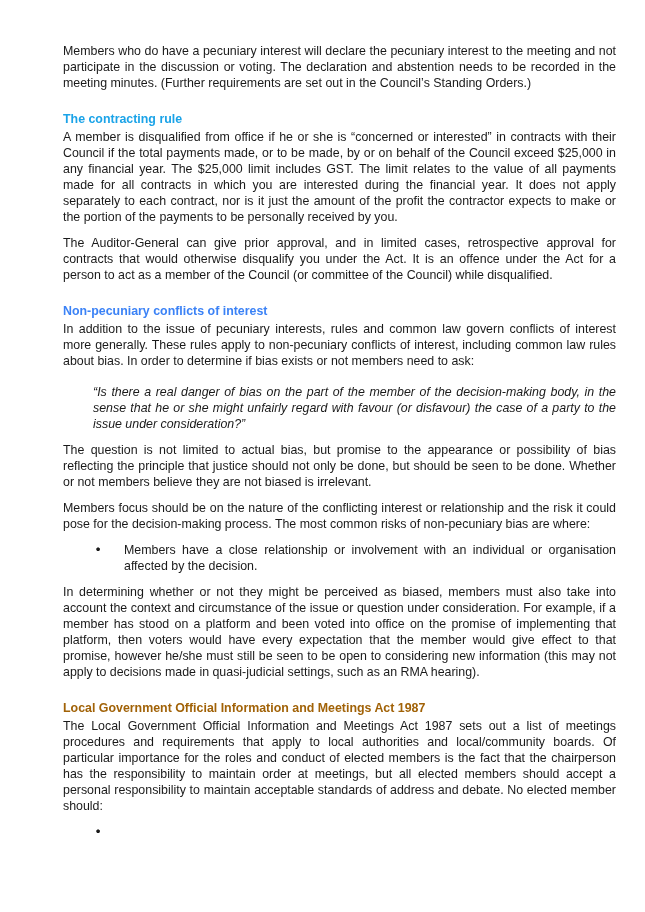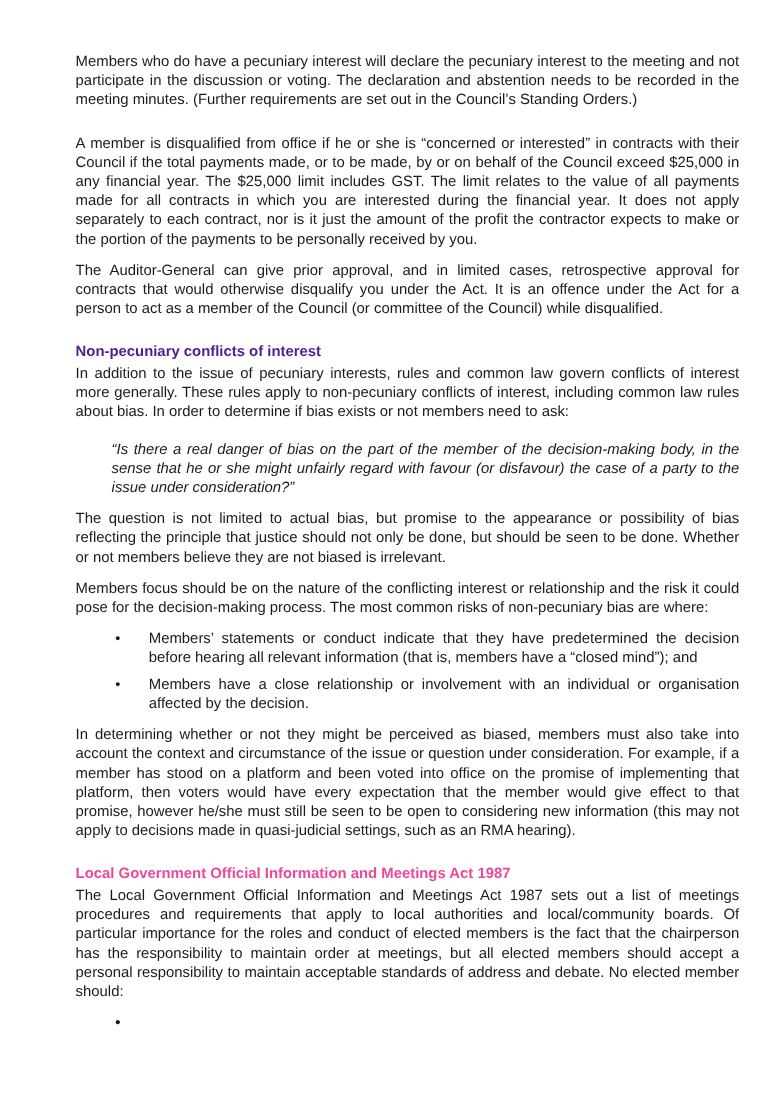--- a/index.html
+++ b/index.html
@@ -60,47 +60,47 @@
   </style>
 </head>
 <body>
 
 <div class="page">
 
   <p>Members who do have a pecuniary interest will declare the pecuniary interest to the meeting and not participate in the discussion or voting. The declaration and abstention needs to be recorded in the meeting minutes.  (Further requirements are set out in the Council’s Standing Orders.)</p>
   <div class="sec-gap"></div>
 
   <section>
+    <h2 style="color: rgb(26, 163, 232);">The contracting rule</h2>
     <p>A member is disqualified from office if he or she is “concerned or interested” in contracts with their Council if the total payments made, or to be made, by or on behalf of the Council exceed $25,000 in any financial year. The $25,000 limit includes GST.  The limit relates to the value of all payments made for all contracts in which you are interested during the financial year. It does not apply separately to each contract, nor is it just the amount of the profit the contractor expects to make or the portion of the payments to be personally received by you.</p>
     <p>The Auditor-General can give prior approval, and in limited cases, retrospective approval for contracts that would otherwise disqualify you under the Act. It is an offence under the Act for a person to act as a member of the Council (or committee of the Council) while disqualified.</p>
   </section>
   <div class="sec-gap"></div>
 
   <section>
-    <h2 style="color: #4c1d95;">Non-pecuniary conflicts of interest</h2>
+    <h2 style="color: #3b82f6;">Non-pecuniary conflicts of interest</h2>
     <p>In addition to the issue of pecuniary interests, rules and common law govern conflicts of interest more generally.  These rules apply to non-pecuniary conflicts of interest, including common law rules about bias.  In order to determine if bias exists or not members need to ask:</p>
     <div class="quote">“Is there a real danger of bias on the part of the member of the decision-making body, in the sense that he or she might unfairly regard with favour (or disfavour) the case of a party to the issue under consideration?”</div>
     <p>The question is not limited to actual bias, but promise to the appearance or possibility of bias reflecting the principle that justice should not only be done, but should be seen to be done. Whether or not members believe they are not biased is irrelevant.</p>
     <p>Members focus should be on the nature of the conflicting interest or relationship and the risk it could pose for the decision-making process.  The most common risks of non-pecuniary bias are where:</p>
     <ul class="bullets">
       <li>
         <span class="bullet">•</span>
-        <span>Members’ statements or conduct indicate that they have predetermined the decision before hearing all relevant information (that is, members have a “closed mind”); and</span>
       </li>
       <li>
         <span class="bullet">•</span>
         <span>Members have a close relationship or involvement with an individual or organisation affected by the decision.</span>
       </li>
     </ul>
     <p>In determining whether or not they might be perceived as biased, members must also take into account the context and circumstance of the issue or question under consideration.  For example, if a member has stood on a platform and been voted into office on the promise of implementing that platform, then voters would have every expectation that the member would give effect to that promise, however he/she must still be seen to be open to considering new information (this may not apply to decisions made in quasi-judicial settings, such as an RMA hearing).</p>
   </section>
   <div class="sec-gap"></div>
 
   <section>
-    <h2 style="color: #ec4899;">Local Government Official Information and Meetings Act 1987</h2>
+    <h2 style="color: #a16207;">Local Government Official Information and Meetings Act 1987</h2>
     <p>The Local Government Official Information and Meetings Act 1987 sets out a list of meetings procedures and requirements that apply to local authorities and local/community boards.  Of particular importance for the roles and conduct of elected members is the fact that the chairperson has the responsibility to maintain order at meetings, but all elected members should accept a personal responsibility to maintain acceptable standards of address and debate. No elected member should:</p>
     <ul class="bullets">
       <li>
         <span class="bullet">•</span>
       </li>
       <li>
         <span class="bullet">•</span>
       </li>
     </ul>
   </section>

